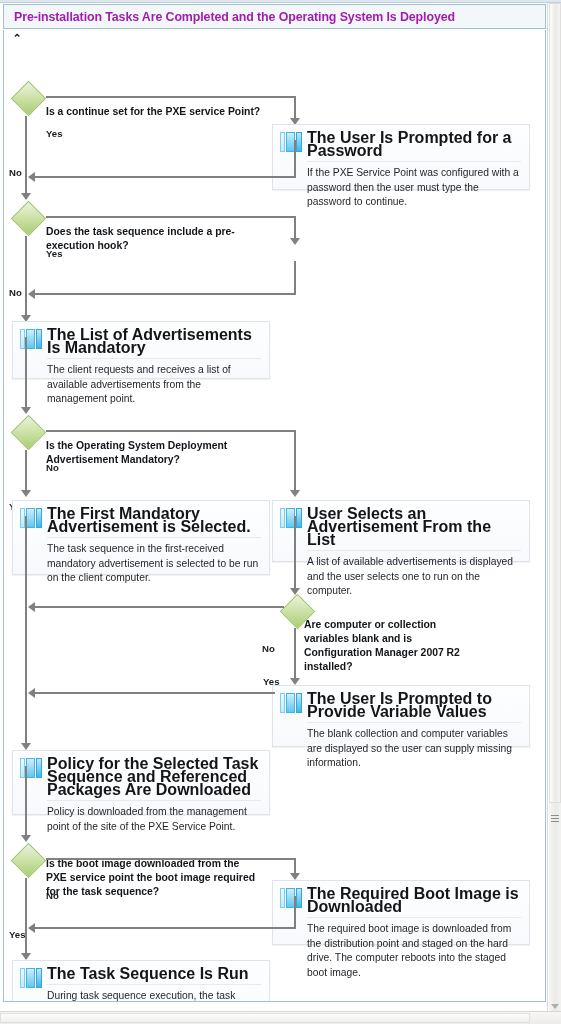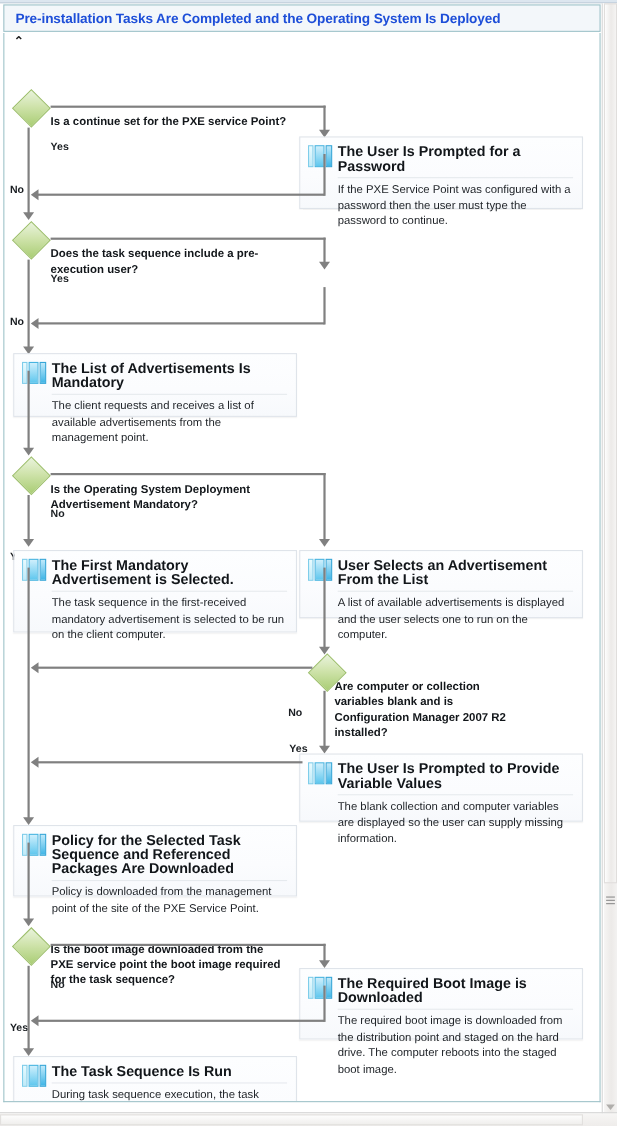--- a/index.html
+++ b/index.html
@@ -22,21 +22,21 @@
     border-bottom: 1px solid #c2cfdb;
   }
   .title-bar {
     position: absolute; left: 3px; top: 4px; width: 543px; height: 25px;
     background: #f3f7fa;
     border: 1px solid #9fc3c9;
     display: flex; align-items: center;
     padding-left: 10px;
   }
   .title-bar .title-text {
-    font-size: 12.4px; font-weight: bold; color: #1d4ed8;
+    font-size: 12.4px; font-weight: bold; color: #a21caf;
     letter-spacing: -0.1px; white-space: nowrap;
   }
 
   
   .canvas {
     position: absolute; left: 3px; top: 30px;
     width: 543px; height: 972px;
     background: #ffffff;
     border: 1px solid #9fc3c9;
     border-top: none;
@@ -96,21 +96,21 @@
   .pbox {
     position: absolute;
     background: linear-gradient(to bottom,#fdfeff 0%, #fbfcfe 55%, #f7f9fc 100%);
     border: 1px solid #dfe4ea;
     box-shadow: 0 1px 1px rgba(0,0,0,0.05);
   }
   .pbox .ptitle {
     position: relative;
     margin-left: 34px; margin-right: 8px;
     padding: 6px 0 4px 0;
-    font-size: 13px; font-weight: bold; color: #12161a;
+    font-size: 16px; font-weight: bold; color: #12161a;
     line-height: 13px;
     border-bottom: 1px solid #e6eaee;
   }
   .pbox .pbody {
     margin-left: 34px; margin-right: 8px;
     padding-top: 4px;
     font-size: 10.3px; color: #1d2126; line-height: 14.5px;
   }
 
   
@@ -205,21 +205,21 @@
 
     <div class="vline" style="left:290px; top:110px; height:38px;"></div>
     <div class="hline" style="left:28px; top:146px; width:263px;"></div>
     <div class="arr-l" style="left:24px; top:142px;"></div>
 
     <div class="diamond" style="left:8px; top:172px;">
       <i></i>
     </div>
     <div class="blabel" style="left:42px; top:170px;">Yes</div>
     <div class="blabel" style="left:5px; top:209px;">No</div>
-    <div class="qtext" style="left:42px; top:195px; width:200px;">Does the task sequence include a pre-execution user?</div>
+    <div class="qtext" style="left:42px; top:195px; width:200px;">Does the task sequence include a pre-execution hook?</div>
 
     <div class="hline" style="left:42px; top:186px; width:250px;"></div>
     <div class="vline" style="left:290px; top:186px; height:24px;"></div>
     <div class="arr-d" style="left:286px; top:208px;"></div>
 
     <div class="vline" style="left:21px; top:206px; height:82px;"></div>
     <div class="arr-d" style="left:17px; top:285px;"></div>
 
     <div class="vline" style="left:290px; top:231px; height:34px;"></div>
     <div class="hline" style="left:28px; top:263px; width:263px;"></div>

